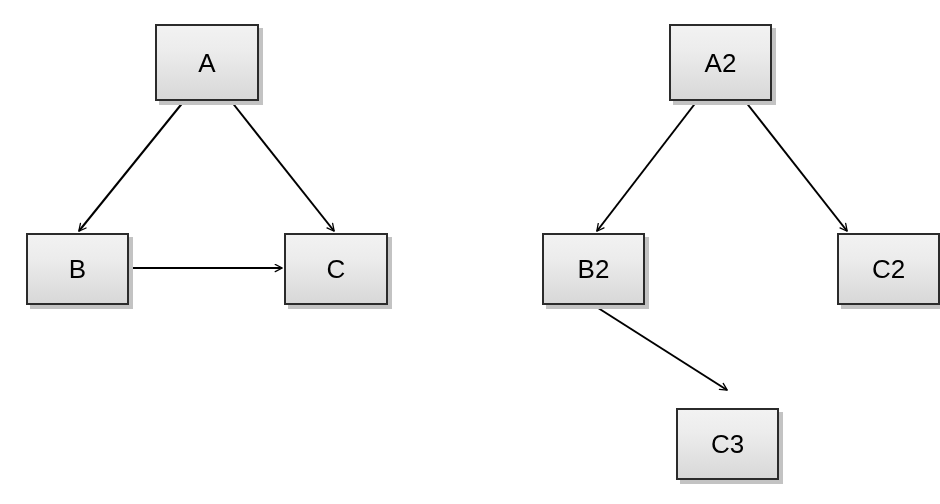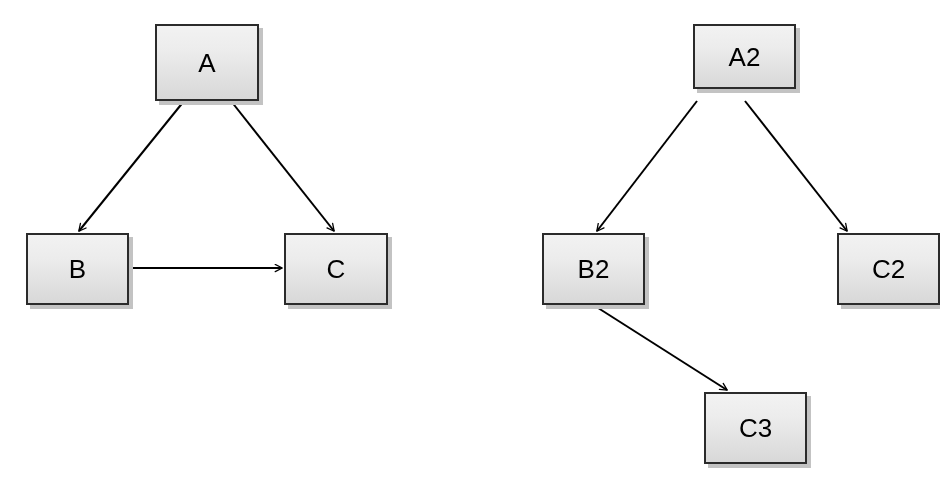--- a/index.html
+++ b/index.html
@@ -72,27 +72,27 @@
   <div id="nodes-layer">
       <div class="node" style="left: 155px; top: 24px; width: 104px; height: 77px;">
         <span class="node-label">A</span>
       </div>
       <div class="node" style="left: 26px; top: 233px; width: 103px; height: 72px;">
         <span class="node-label">B</span>
       </div>
       <div class="node" style="left: 284px; top: 233px; width: 104px; height: 72px;">
         <span class="node-label">C</span>
       </div>
-      <div class="node" style="left: 669px; top: 24px; width: 103px; height: 65px; margin-left: 24px;">
+      <div class="node" style="left: 669px; top: 24px; width: 103px; height: 77px;">
         <span class="node-label">A2</span>
       </div>
       <div class="node" style="left: 542px; top: 233px; width: 103px; height: 72px; align-items: center;">
         <span class="node-label">B2</span>
       </div>
       <div class="node" style="left: 798px; top: 233px; width: 103px; height: 72px; margin-left: 39px;">
         <span class="node-label">C2</span>
       </div>
-      <div class="node" style="left: 676px; top: 392px; width: 103px; height: 72px; margin-left: 28px;">
+      <div class="node" style="left: 676px; top: 408px; width: 103px; height: 72px;">
         <span class="node-label">C3</span>
       </div>
     </div>
 
 </div>
 
 </body></html>

